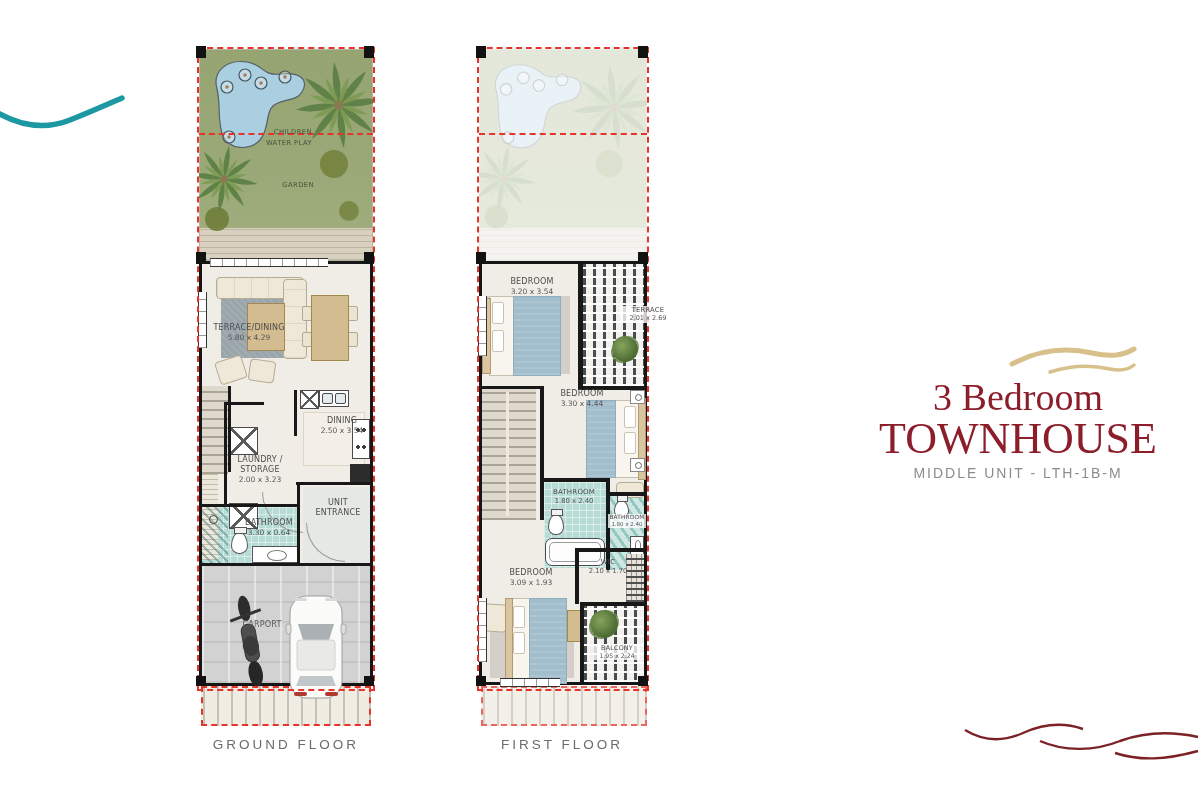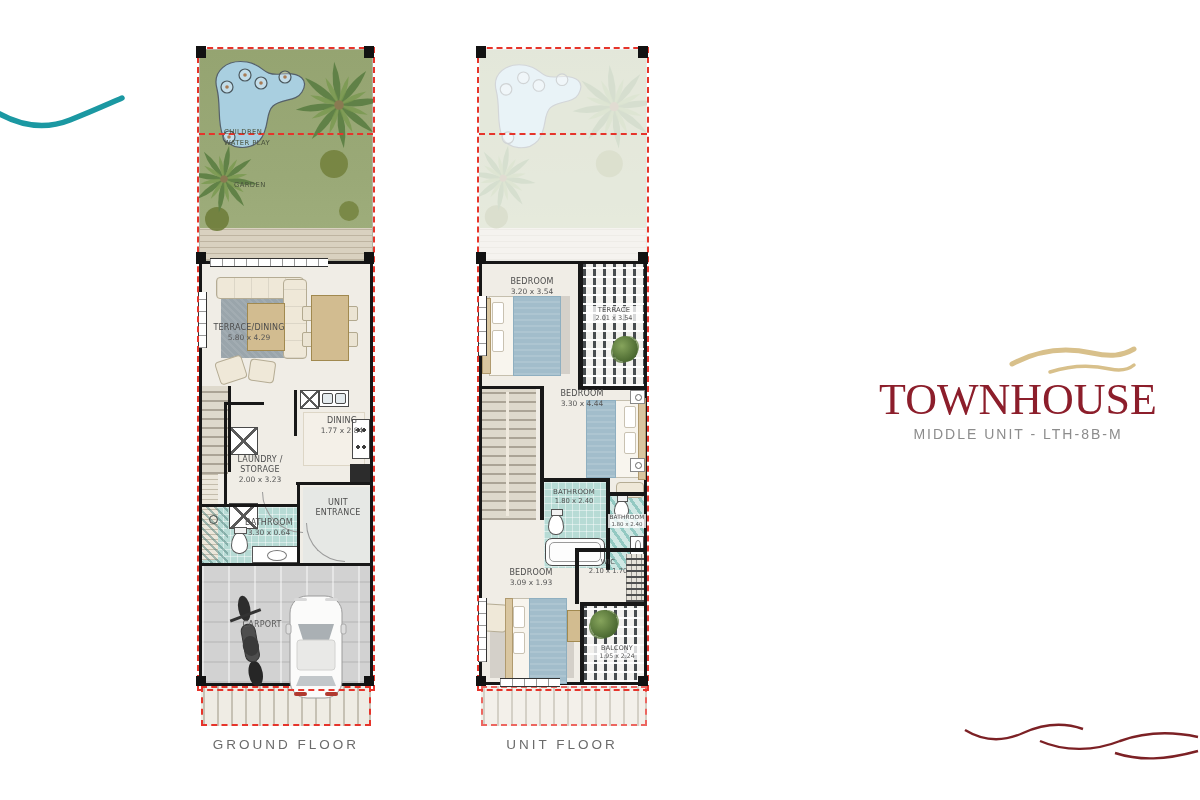--- a/index.html
+++ b/index.html
@@ -18,21 +18,21 @@
   .dashline{position:absolute;border-top:2px dashed #e6342b;z-index:26;}
   .win{position:absolute;background:#fff;border-top:1px solid #333;border-bottom:1px solid #333;background-image:repeating-linear-gradient(90deg,#999 0 1px,transparent 1px 12px);z-index:21;}
   .winv{position:absolute;background:#fff;border-left:1px solid #333;border-right:1px solid #333;background-image:repeating-linear-gradient(0deg,#999 0 1px,transparent 1px 12px);z-index:21;}
   
   .rlabel{position:absolute;z-index:30;text-align:center;color:#4c4c4c;font-family:"DejaVu Sans",sans-serif;}
   .rlabel .rn{display:block;font-size:8px;line-height:1.25;letter-spacing:.2px;white-space:pre-line;}
   .rlabel .rd{display:block;font-size:7.5px;line-height:1.3;color:#575757;}
   .rlabel.small .rn{font-size:5.8px;}
   .rlabel.small .rd{font-size:5.5px;}
   .rlabel.chip .rn,.rlabel.chip .rd{background:rgba(255,255,255,.78);}
-  .glabel{position:absolute;z-index:30;text-align:left;color:#49523d;font-size:6.8px;line-height:1.55;font-family:"DejaVu Sans",sans-serif;letter-spacing:.4px;white-space:pre-line;}
+  .glabel{position:absolute;z-index:30;text-align:right;color:#49523d;font-size:6.8px;line-height:1.55;font-family:"DejaVu Sans",sans-serif;letter-spacing:.4px;white-space:pre-line;}
   .caption{position:absolute;text-align:center;color:#6b6b6b;font-size:13.5px;letter-spacing:3px;z-index:5;font-family:"Liberation Sans",sans-serif;}
   
   .rug{position:absolute;background-color:#9aa5ab;background-image:repeating-linear-gradient(45deg,rgba(255,255,255,.08) 0 2px,transparent 2px 5px);z-index:9;}
   .rugsoft{position:absolute;background:rgba(160,155,145,.35);z-index:8;}
   .stairs{position:absolute;background:repeating-linear-gradient(0deg,#aba496 0 2px,#ded9cc 2px 9px);z-index:10;}
   .shelf{position:absolute;background:repeating-linear-gradient(0deg,#c3bcab 0 1px,#ece7db 1px 5px);z-index:10;}
   .bathfloor{position:absolute;background-color:#b7dbd5;background-image:linear-gradient(rgba(255,255,255,.45) 1px,transparent 1px),linear-gradient(90deg,rgba(255,255,255,.45) 1px,transparent 1px);background-size:7px 7px;z-index:8;}
   .bathstripe{position:absolute;background:repeating-linear-gradient(55deg,#93c9c2 0 3px,#cfe7e3 3px 8px);z-index:8;}
   .shw{position:absolute;background:repeating-linear-gradient(45deg,rgba(70,120,115,.45) 0 2px,transparent 2px 6px);z-index:11;}
   .shw::after{content:"";position:absolute;left:7px;top:8px;width:7px;height:7px;border:1.5px solid #3f4a48;border-radius:50%;}
@@ -155,21 +155,21 @@
     <div class="kisl" style="left:303px;top:412px;width:60px;height:52px"></div>
     <div class="xbox" style="left:300px;top:390px;width:17px;height:17px"></div>
     <div class="sink" style="left:319px;top:390px;width:30px;height:17px">
         <i></i>
         <i></i>
       </div>
     <div class="stove" style="left:352px;top:419px;width:16px;height:38px"></div>
     <div class="dark" style="left:350px;top:464px;width:20px;height:18px"></div>
     <div class="rlabel" style="left:312px;top:416px;width:60px">
       <span class="rn">DINING</span>
-      <span class="rd">1.77 x 2.84</span>
+      <span class="rd">2.50 x 3.54</span>
     </div>
 
     <div class="stairs" style="left:202px;top:386px;width:26px;height:88px"></div>
     <div class="wall" style="left:228px;top:386px;width:3px;height:86px"></div>
     <div class="shelf" style="left:202px;top:474px;width:16px;height:86px"></div>
     <div class="wall" style="left:224px;top:402px;width:3px;height:104px"></div>
     <div class="wall" style="left:224px;top:402px;width:40px;height:3px"></div>
     <div class="xbox" style="left:229px;top:427px;width:27px;height:26px"></div>
     <div class="xbox" style="left:229px;top:503px;width:27px;height:24px"></div>
     <div class="arc" style="left:262px;top:492px;width:40px;height:40px"></div>
@@ -287,23 +287,23 @@
     <div class="plw" style="left:492px;top:330px;width:10px;height:20px"></div>
     <div class="bedblk" style="left:513px;top:296px;width:46px;height:78px"></div>
     <div class="rlabel" style="left:496px;top:277px;width:72px">
       <span class="rn">BEDROOM</span>
       <span class="rd">3.20 x 3.54</span>
     </div>
 
     <div class="wall" style="left:578px;top:264px;width:5px;height:122px"></div>
     <div class="deckpat" style="left:583px;top:264px;width:61px;height:122px"></div>
     <div class="plant" style="left:612px;top:336px;width:26px;height:26px"></div>
-    <div class="rlabel chip" style="left:586px;top:306px;width:56px">
+    <div class="rlabel chip" style="left:620px;top:306px;width:56px">
       <span class="rn" style="font-size:6.8px">TERRACE</span>
-      <span class="rd" style="font-size:6.5px">2.01 x 3.54</span>
+      <span class="rd" style="font-size:6.5px">2.01 x 2.69</span>
     </div>
 
     <div class="wall" style="left:482px;top:386px;width:60px;height:3px"></div>
     <div class="wall" style="left:578px;top:386px;width:66px;height:4px"></div>
     <div class="wall" style="left:540px;top:386px;width:4px;height:134px"></div>
     <div class="bedhb" style="left:638px;top:398px;width:6px;height:80px"></div>
     <div class="bedmat" style="left:586px;top:400px;width:52px;height:76px"></div>
     <div class="plw" style="left:624px;top:406px;width:10px;height:20px"></div>
     <div class="plw" style="left:624px;top:432px;width:10px;height:20px"></div>
     <div class="bedblk" style="left:586px;top:400px;width:28px;height:76px"></div>
@@ -369,30 +369,31 @@
 
     <div class="drive" style="left:481px;top:686px;width:166px;height:40px;opacity:.75"></div>
 
     <div class="cnr" style="left:476px;top:46px;width:10px;height:12px"></div>
     <div class="cnr" style="left:638px;top:46px;width:10px;height:12px"></div>
     <div class="cnr" style="left:476px;top:252px;width:10px;height:12px"></div>
     <div class="cnr" style="left:638px;top:252px;width:10px;height:12px"></div>
     <div class="cnr" style="left:476px;top:676px;width:10px;height:10px"></div>
     <div class="cnr" style="left:638px;top:676px;width:10px;height:10px"></div>
 
-    <div class="caption" style="left:476px;top:737px;width:172px">UNIT FLOOR</div>
+    <div class="caption" style="left:476px;top:737px;width:172px">FIRST FLOOR</div>
   </div>
 
   <div class="branding">
     <svg class="goldwave" width="130" height="36" viewBox="0 0 130 36">
       <path d="M4,22 C30,8 58,5 84,11 C102,15 114,14 126,7" fill="none" stroke="#d8c08b" stroke-width="5" stroke-linecap="round"></path>
       <path d="M42,30 C64,23 84,23 102,27 C112,29 120,28 126,23" fill="none" stroke="#d8c08b" stroke-width="3.5" stroke-linecap="round"></path>
     </svg>
+    <div class="t1">3 Bedroom</div>
     <div class="t2">TOWNHOUSE</div>
-    <div class="sub">MIDDLE UNIT - LTH-8B-M</div>
+    <div class="sub">MIDDLE UNIT - LTH-1B-M</div>
   </div>
 
   <svg class="abs" style="left:955px;top:705px;z-index:2" width="245" height="60" viewBox="0 0 245 60">
     <path d="M10,25 C28,36 48,37 68,28 C88,19 108,17 128,24" fill="none" stroke="#7c2125" stroke-width="2.4"></path>
     <path d="M85,36 C110,47 140,46 165,36 C190,27 215,26 243,32" fill="none" stroke="#7c2125" stroke-width="2.4"></path>
     <path d="M160,48 C185,56 210,55 243,46" fill="none" stroke="#7c2125" stroke-width="2.4"></path>
   </svg>
 
 </div>
 

